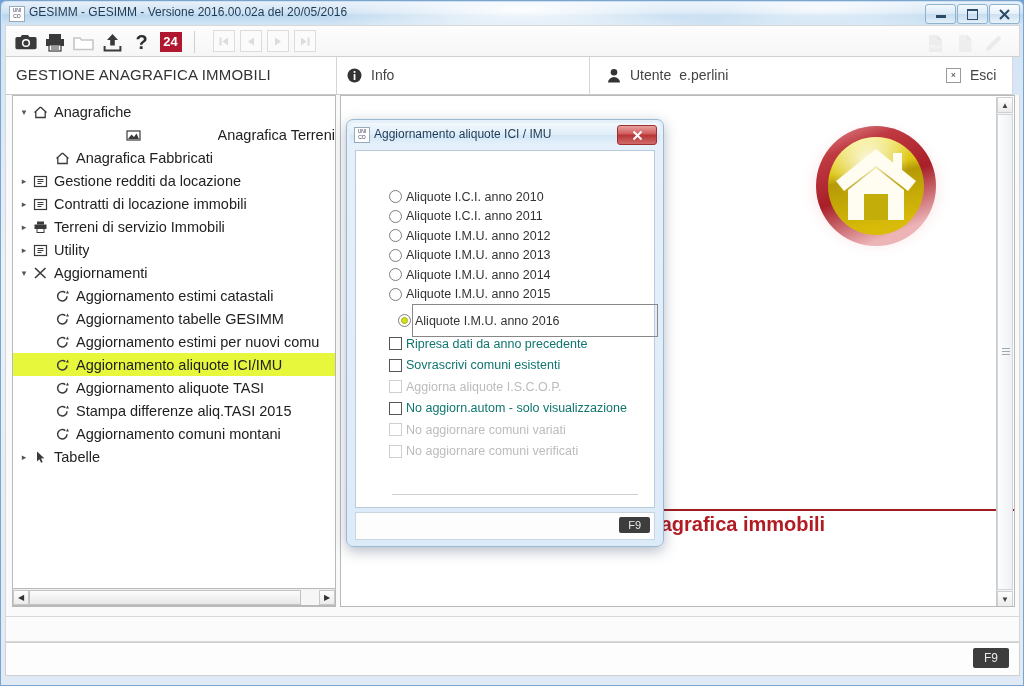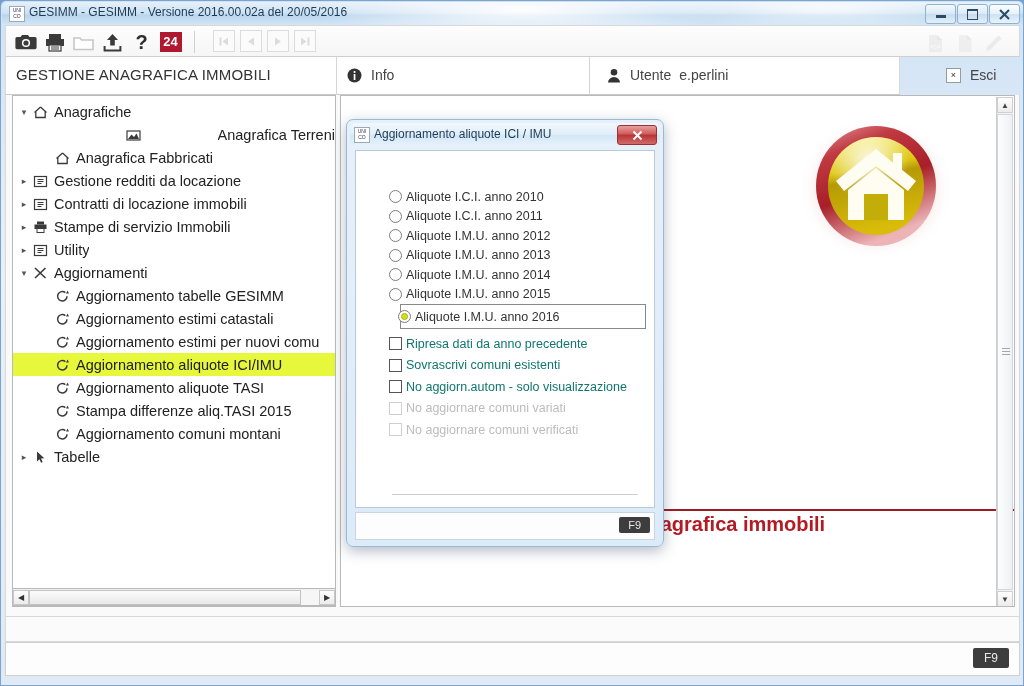--- a/index.html
+++ b/index.html
@@ -69,21 +69,21 @@
   .nav-btns{position:absolute;left:207px;top:4px;display:flex;}
   .nav-btn{
     width:20px;height:20px;margin-right:5px;
     border:1px solid #dcdcdc;background:#fbfbfb;
     display:flex;align-items:center;justify-content:center;
   }
   .tb-right{position:absolute;right:10px;top:4px;display:flex;align-items:center;}
   .tb-right .tb-btn{opacity:.35;}
   
   .header{
-    position:absolute;left:4px;top:56px;width:895px;height:38px;
+    position:absolute;left:4px;top:56px;width:1008px;height:38px;
     background:#ffffff;border-left:1px solid #d8d8d8;border-right:1px solid #d8d8d8;
     border-bottom:1px solid #c9c9c9;box-sizing:border-box;text-decoration:underline;
   }
   .hdr-title{
     position:absolute;left:10px;top:9px;font-size:15px;color:#333;letter-spacing:.2px;
   }
   .hdr-divider{position:absolute;top:0;width:1px;height:38px;background:#d5d5d5;}
   .hdr-item{position:absolute;top:10px;display:flex;align-items:center;font-size:14px;color:#444;}
   .hdr-item .ico{margin-right:9px;display:flex;align-items:center;}
   .esci-box{
@@ -206,23 +206,23 @@
     color:#fff;font-size:11px;font-weight:bold;
     display:flex;align-items:center;justify-content:center;
   }
   .dlg-body{
     position:absolute;left:8px;top:30px;width:300px;height:358px;
     background:#fff;border:1px solid #b9cada;box-sizing:border-box;
   }
   .opt-list{position:absolute;left:33px;top:36px;}
   .radio-row{height:19.5px;display:flex;align-items:center;font-size:12.5px;color:#333;}
   .radio-row.boxed{
-    border:1px solid #888;padding-left:12px;
-    position:relative;width:246px;box-sizing:border-box;height:25px;
-    margin-left:11px;
+    border:1px solid #888;padding-left:0;
+    position:relative;width:246px;box-sizing:border-box;height:33px;
+    margin-left:23px;
   }
   .rb{
     width:11px;height:11px;border:1px solid #7d7d7d;border-radius:50%;
     background:#fff;margin-right:4px;flex:0 0 11px;position:relative;
   }
   .rb.on{background:#fff;}
   .rb.on::after{
     content:"";position:absolute;left:2px;top:2px;width:5px;height:5px;
     border-radius:50%;background:#d5de1c;border:1px solid #a9b016;
   }
@@ -439,21 +439,21 @@
           </div>
           <div class="tree-row" style="padding-left: 4px;">
             <span class="tw">▸</span>
             <span class="ticon">
               <svg width="15" height="14" viewBox="0 0 15 14">
                 <rect x="4" y="1.5" width="7" height="3" fill="#3a3a3a"></rect>
                 <rect x="1.5" y="4.5" width="12" height="4.5" fill="#3a3a3a"></rect>
                 <rect x="4" y="8.5" width="7" height="4" fill="#fff" stroke="#3a3a3a" stroke-width="1"></rect>
               </svg>
             </span>
-            <span class="tlabel">Stampe di servizio Immobili</span>
+            <span class="tlabel">Terreni di servizio Immobili</span>
           </div>
           <div class="tree-row" style="padding-left: 4px;">
             <span class="tw">▸</span>
             <span class="ticon">
               <svg width="15" height="14" viewBox="0 0 15 14">
                 <rect x="1.5" y="2.5" width="12" height="10" fill="none" stroke="#3a3a3a" stroke-width="1.2"></rect>
                 <path d="M4.5 5.5 h6 M4.5 7.5 h6 M4.5 9.5 h4" stroke="#3a3a3a" stroke-width="1.1"></path>
               </svg>
             </span>
             <span class="tlabel">Utility</span>
@@ -468,31 +468,31 @@
             <span class="tlabel">Aggiornamenti</span>
           </div>
           <div class="tree-row" style="padding-left: 26px;">
             <span class="tw spacer">▸</span>
             <span class="ticon">
               <svg width="15" height="14" viewBox="0 0 15 14">
                 <path d="M12 7.2 a4.7 4.7 0 1 1 -1.7 -3.6" stroke="#3a3a3a" stroke-width="1.5" fill="none"></path>
                 <path d="M12.6 1.4 L11 4.6 L13.9 4.4 z" fill="#3a3a3a"></path>
               </svg>
             </span>
-            <span class="tlabel">Aggiornamento tabelle GESIMM</span>
+            <span class="tlabel">Aggiornamento estimi catastali</span>
           </div>
           <div class="tree-row" style="padding-left: 26px;">
             <span class="tw spacer">▸</span>
             <span class="ticon">
               <svg width="15" height="14" viewBox="0 0 15 14">
                 <path d="M12 7.2 a4.7 4.7 0 1 1 -1.7 -3.6" stroke="#3a3a3a" stroke-width="1.5" fill="none"></path>
                 <path d="M12.6 1.4 L11 4.6 L13.9 4.4 z" fill="#3a3a3a"></path>
               </svg>
             </span>
-            <span class="tlabel">Aggiornamento estimi catastali</span>
+            <span class="tlabel">Aggiornamento tabelle GESIMM</span>
           </div>
           <div class="tree-row" style="padding-left: 26px;">
             <span class="tw spacer">▸</span>
             <span class="ticon">
               <svg width="15" height="14" viewBox="0 0 15 14">
                 <path d="M12 7.2 a4.7 4.7 0 1 1 -1.7 -3.6" stroke="#3a3a3a" stroke-width="1.5" fill="none"></path>
                 <path d="M12.6 1.4 L11 4.6 L13.9 4.4 z" fill="#3a3a3a"></path>
               </svg>
             </span>
             <span class="tlabel">Aggiornamento estimi per nuovi comu</span>
@@ -646,20 +646,24 @@
           </div>
         <div class="chk-list" id="check-container">
             <div class="chk-row">
               <span class="cb"></span>
               <span>Ripresa dati da anno precedente</span>
             </div>
             <div class="chk-row">
               <span class="cb"></span>
               <span>Sovrascrivi comuni esistenti</span>
             </div>
+            <div class="chk-row disabled">
+              <span class="cb"></span>
+              <span>Aggiorna aliquote I.S.C.O.P.</span>
+            </div>
             <div class="chk-row">
               <span class="cb"></span>
               <span>No aggiorn.autom - solo visualizzazione</span>
             </div>
             <div class="chk-row disabled">
               <span class="cb"></span>
               <span>No aggiornare comuni variati</span>
             </div>
             <div class="chk-row disabled">
               <span class="cb"></span>

